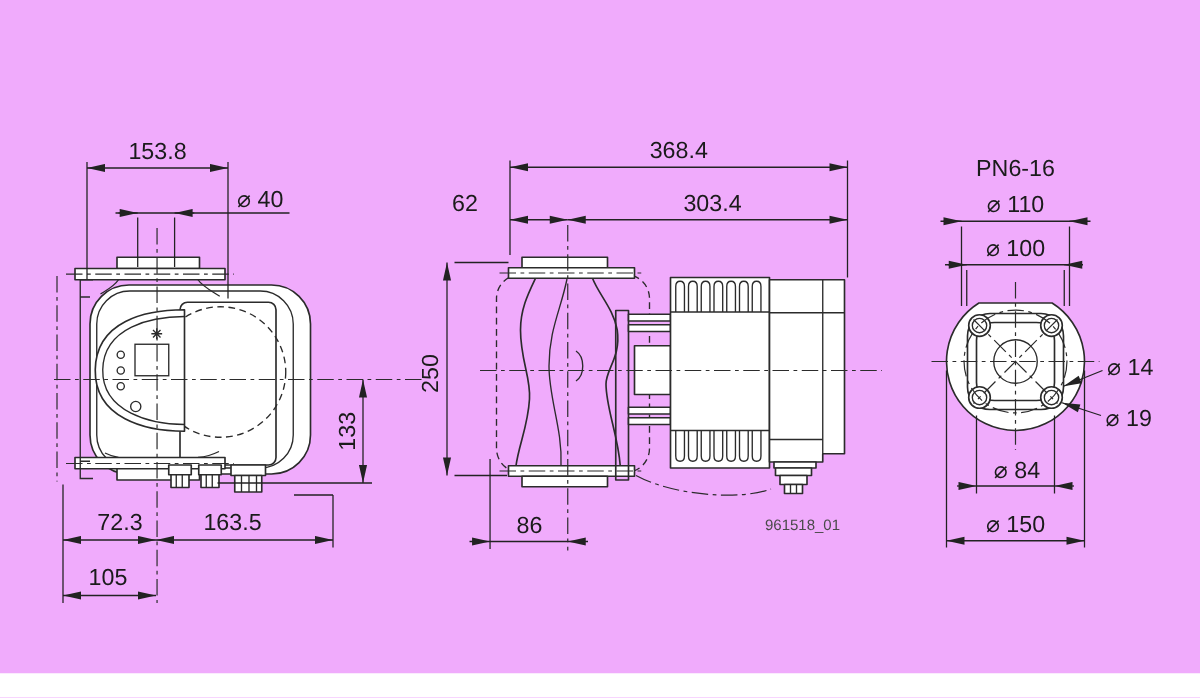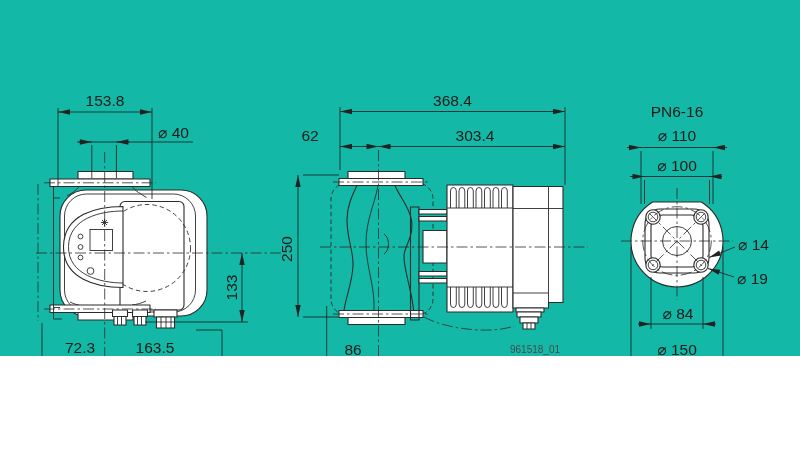--- a/index.html
+++ b/index.html
@@ -1,17 +1,17 @@
 <!DOCTYPE html>
 <html><head>
 <meta charset="utf-8">
 <style>
   html,body{margin:0;padding:0;background:#ffffff;}
   body{font-family:"Liberation Sans","DejaVu Sans",sans-serif;}
-  .stage{width:800px;height:356px;background:#14b8a6;position:relative;overflow:hidden;text-align:center;}
+  .stage{width:800px;height:449px;background:#f0abfc;position:relative;overflow:hidden;text-align:center;}
   svg{display:block;}
   .ln{stroke:#2b2b2b;stroke-width:1.1;fill:none;stroke-linecap:butt;stroke-linejoin:round;}
   .thin{stroke:#2b2b2b;stroke-width:0.9;fill:none;}
   .wh{stroke:#2b2b2b;stroke-width:1.1;fill:#ffffff;stroke-linejoin:round;}
   .cl{stroke:#2b2b2b;stroke-width:0.8;fill:none;stroke-dasharray:11 3 2.5 3;}
   .hd{stroke:#2b2b2b;stroke-width:0.9;fill:none;stroke-dasharray:4.5 3;}
   .dim{stroke:#222222;stroke-width:0.85;fill:none;}
   text.d{font:15.5px "Liberation Sans","DejaVu Sans",sans-serif;fill:#1b1b1b;}
   text.num{font:10px "Liberation Sans","DejaVu Sans",sans-serif;fill:#4a4a4a;}
 </style>

